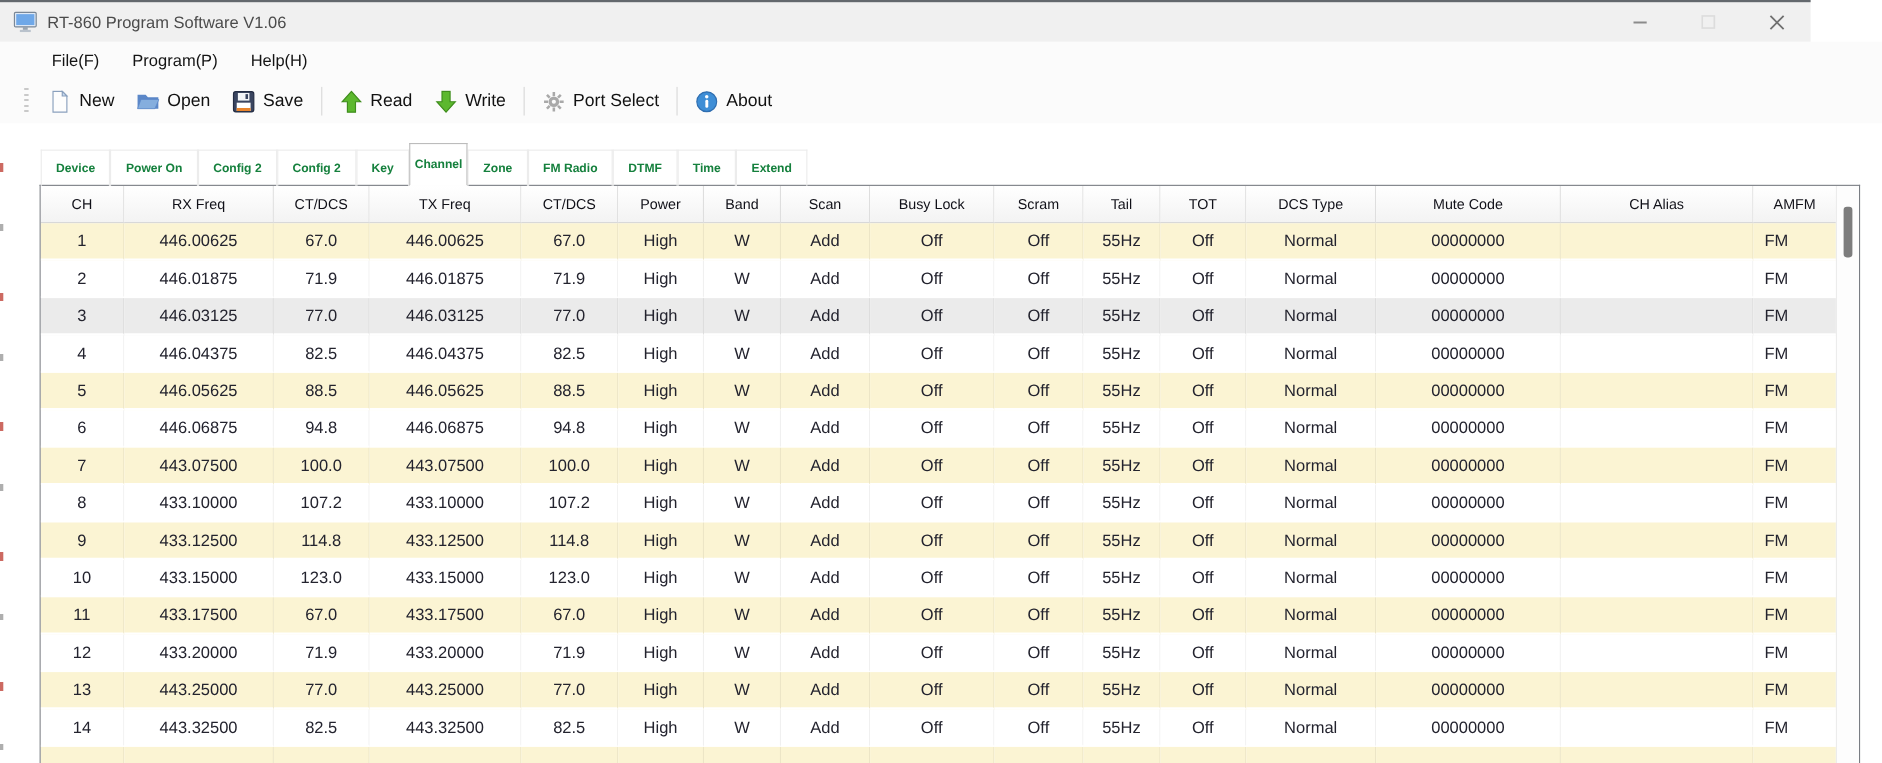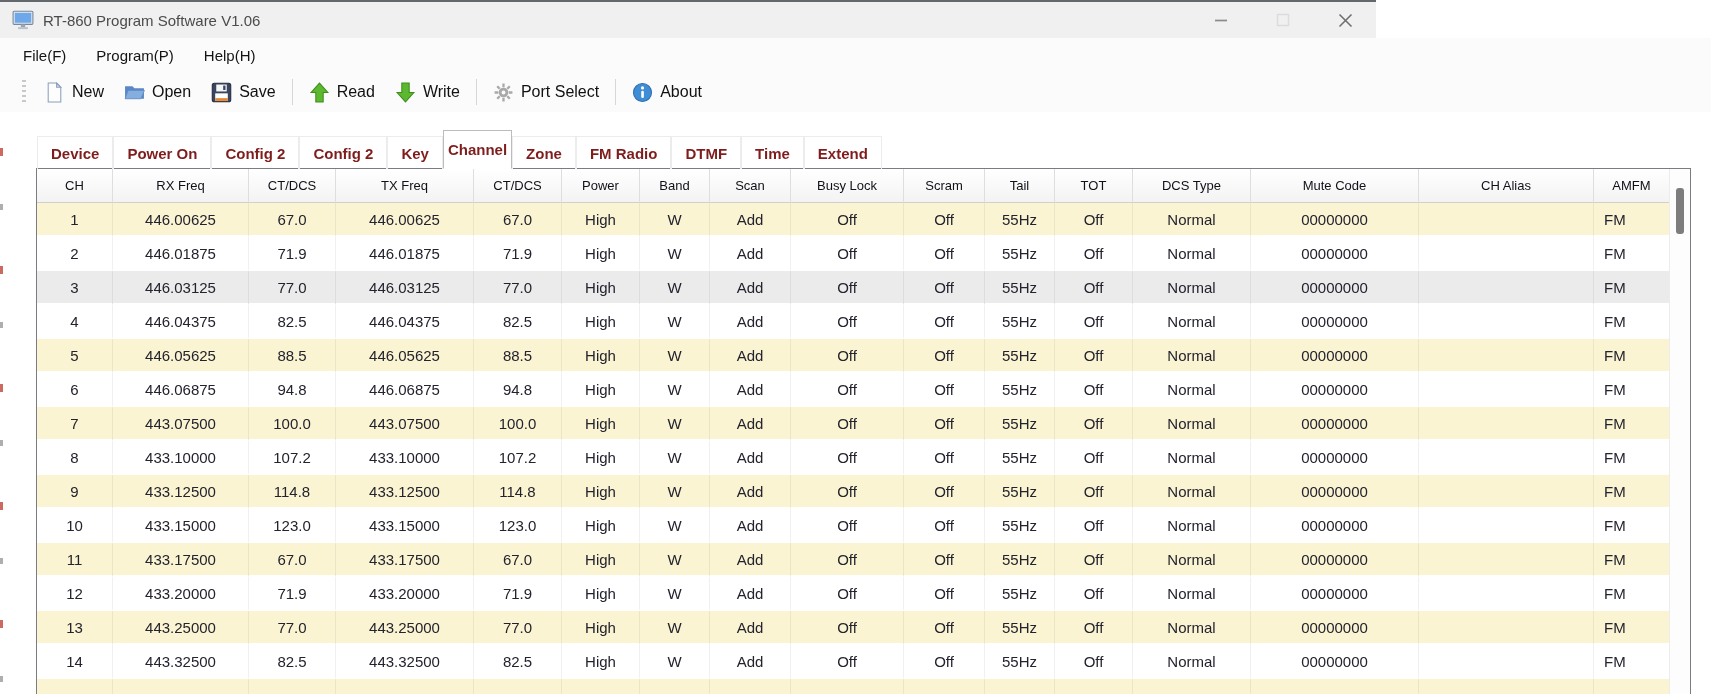--- a/index.html
+++ b/index.html
@@ -7,45 +7,45 @@
     --row-selected:#ebebeb;
     --text:#23232e;
     --grid-border:#797d83;
   }
   *{margin:0;padding:0;box-sizing:border-box;}
   html,body{width:1711px;height:694px;overflow:hidden;}
   body{font-family:"Liberation Sans",sans-serif;background:#fff;color:#000;}
   .app{position:relative;width:1711px;height:694px;background:#fff;overflow:hidden;}
 
   
-  .titlebar{position:absolute;left:0;top:0;width:1376px;height:38px;background:#f0f0f0;
+  .titlebar{position:absolute;left:0;top:0;width:1646px;height:38px;background:#f0f0f0;
     border-top:2px solid #63686d;display:flex;align-items:center;}
   .app-icon{width:22px;height:22px;margin-left:12px;display:inline-flex;}
   .title-text{margin-left:9px;font-size:15px;color:#4b4b4b;}
   .win-controls{margin-left:auto;display:flex;height:100%;}
   .win-btn{width:62px;height:100%;display:flex;align-items:center;justify-content:center;cursor:default;}
 
   
   .menubar{position:absolute;left:0;top:38px;width:1711px;height:34px;background:#fbfbfb;
-    display:flex;align-items:center;padding-left:8px;}
+    display:flex;align-items:center;padding-left:32px;}
   .menu-item{font-size:15px;color:#141414;padding:5px 15px;}
 
   
   .toolbar{position:absolute;left:0;top:72px;width:1711px;height:40px;background:#fbfbfb;
     display:flex;align-items:center;padding-left:20px;}
   .gripper{width:4px;height:24px;margin:0 8px 0 2px;
     background:repeating-linear-gradient(180deg,#c9c9c9 0 2px,transparent 2px 5px);}
   .tool-btn{display:flex;align-items:center;gap:7px;padding:4px 10px;font-size:16px;color:#111;}
   .tool-icon{width:21px;height:21px;display:inline-flex;}
   .tool-sep{width:1px;height:26px;background:#d7d7d7;margin:0 6px;}
 
   
   .tabstrip{position:absolute;left:37px;top:130px;height:39px;display:flex;align-items:flex-end;z-index:3;}
-  .tab{height:33px;display:flex;align-items:center;padding:0 13px;font-size:15px;font-weight:bold;
-    color:#7f1d1d;border:1px solid #ececec;border-bottom:none;background:transparent;}
+  .tab{height:33px;display:flex;align-items:center;padding:0 13px;font-size:11px;font-weight:bold;
+    color:#15803d;border:1px solid #ececec;border-bottom:none;background:transparent;}
   .tab.active{height:39px;background:#fff;border:1px solid #bcbcbc;border-bottom:1px solid #fff;
     padding:0 4px;position:relative;z-index:4;}
 
   
   .grid{position:absolute;left:36px;top:168px;width:1655px;height:530px;background:#fff;
     border:1px solid var(--grid-border);border-bottom:none;overflow:hidden;}
   table{border-collapse:separate;border-spacing:0;table-layout:fixed;width:1632px;}
   th{height:34px;font-size:13px;font-weight:normal;color:#101018;text-align:center;
     background:linear-gradient(#ffffff,#f3f3f3);
     border-bottom:1px solid #cfcfcf;border-right:1px solid #dedede;white-space:nowrap;overflow:hidden;}

